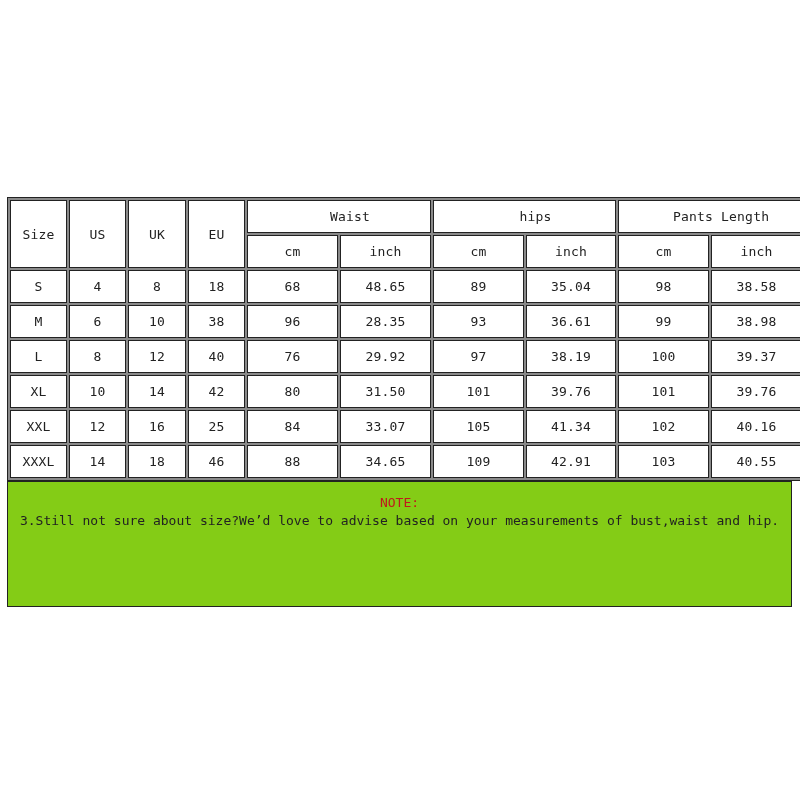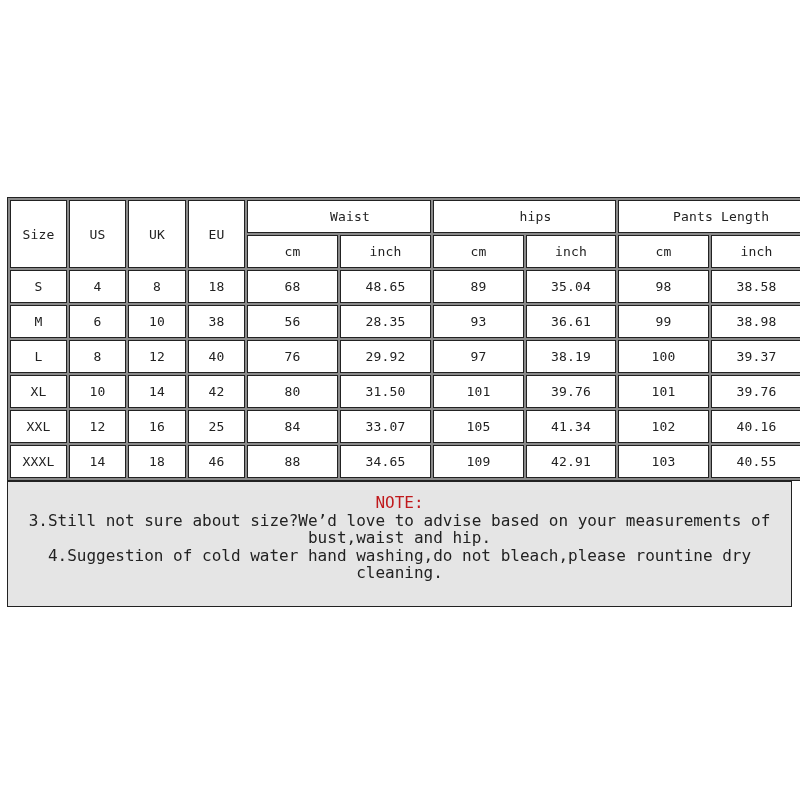--- a/index.html
+++ b/index.html
@@ -40,25 +40,25 @@
       height: 31px;
       letter-spacing: 0.2px;
     }
     table.size-table th.group {
       height: 31px;
       padding-left: 22px;
     }
     .note-box {
       border: 1px solid #222;
       border-top: 1px solid #222;
-      background: #e5e5e5;
+      background: #84cc16;
       height: 126px;
       box-sizing: border-box;
       text-align: center;
-      font-size: 16px;
+      font-size: 13px;
       line-height: 17.5px;
       padding-top: 12px;
       margin-top: 0;
     }
     .note-title {
       color: #c0191c;
     }
     .note-line {
       display: block;
     }
@@ -110,21 +110,21 @@
         <td>89</td>
         <td>35.04</td>
         <td>98</td>
         <td>38.58</td>
       </tr>
       <tr>
         <td>M</td>
         <td>6</td>
         <td>10</td>
         <td>38</td>
-        <td>56</td>
+        <td>96</td>
         <td>28.35</td>
         <td>93</td>
         <td>36.61</td>
         <td>99</td>
         <td>38.98</td>
       </tr>
       <tr>
         <td>L</td>
         <td>8</td>
         <td>12</td>
@@ -171,15 +171,14 @@
         <td>42.91</td>
         <td>103</td>
         <td>40.55</td>
       </tr>
     </tbody>
   </table>
 
   <div class="note-box">
     <span class="note-line note-title" style="color: rgb(192, 25, 28);">NOTE:</span>
     <span class="note-line">3.Still not sure about size?We’d love to advise based on your measurements of bust,waist and hip.</span>
-    <span class="note-line">4.Suggestion of cold water hand washing,do not bleach,please rountine dry cleaning.</span>
   </div>
 </div>
 
 </body></html>

